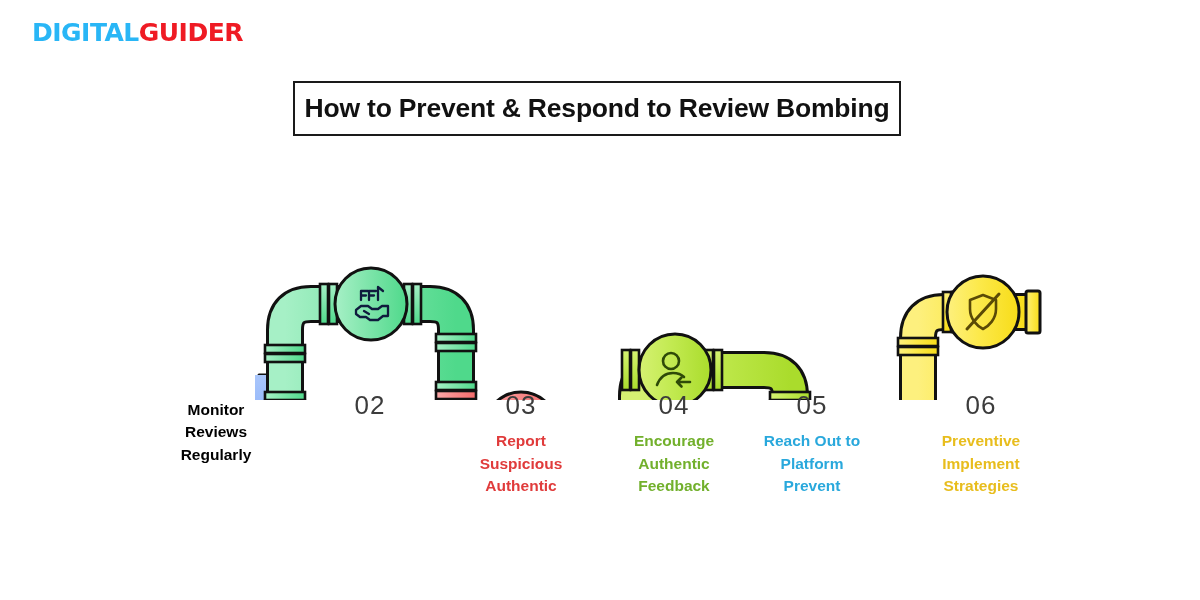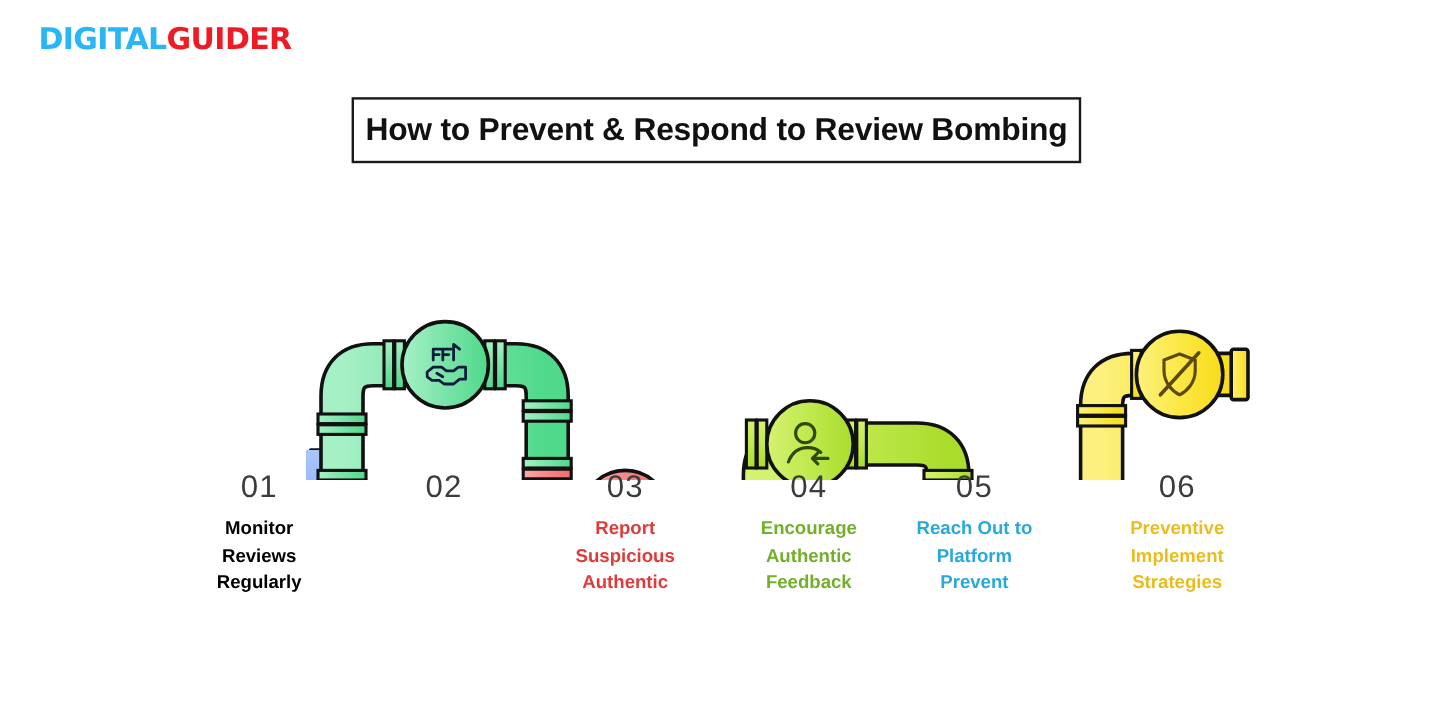--- a/index.html
+++ b/index.html
@@ -329,21 +329,20 @@
           <path d="M967 199 L999 164" stroke-width="3"></path>
         </g>
       </g>
 
     </g>
   </svg>
 
   <div class="steps">
 
     <div class="step" style="left:136px">
-      <div class="step-num">01</div>
       <div class="step-label" style="color:#000000">
         <div>Monitor</div>
         <div>Reviews</div>
         <div>Regularly</div>
       </div>
     </div>
 
     <div class="step" style="left:290px">
       <div class="step-num">02</div>
     </div>

